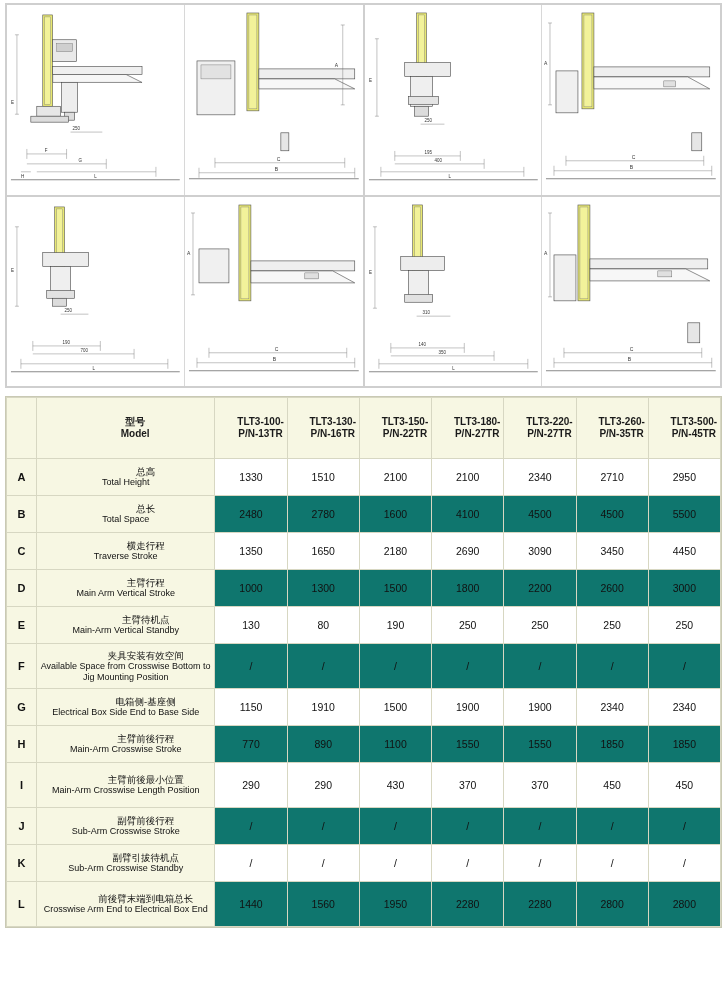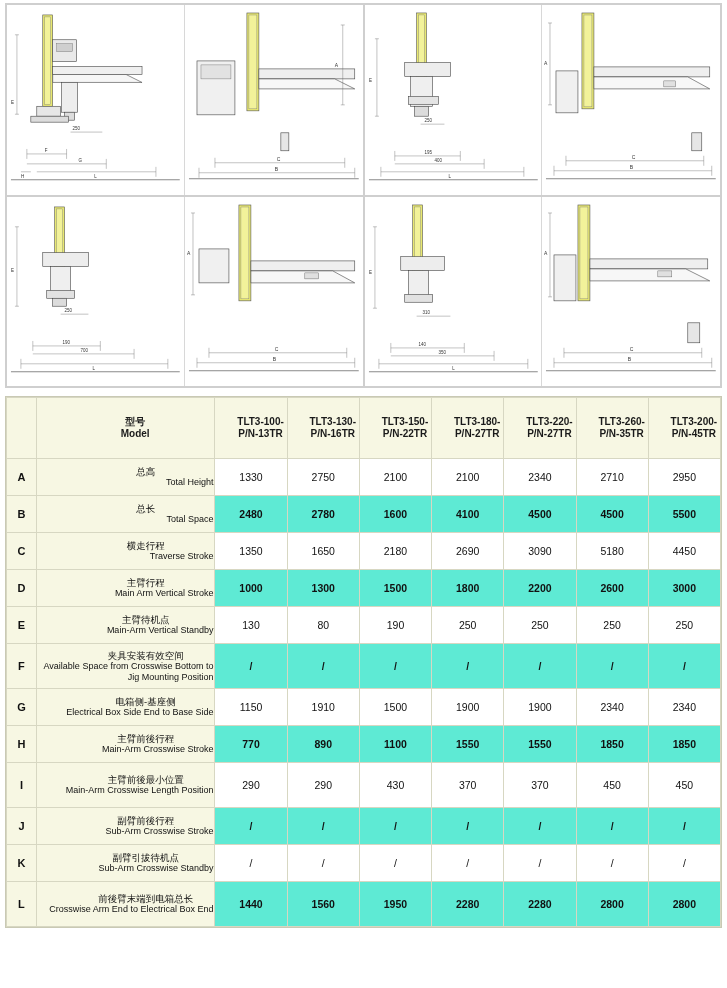--- a/index.html
+++ b/index.html
@@ -86,28 +86,28 @@
     font-size: 11px;
     color: #111;
   }
   td.name {
     background: #f7f7e3;
     font-size: 9.5px;
     color: #111;
     padding: 4px 3px;
   }
   td.name .cn { display: block; font-size: 9.5px; padding-left: 40px; }
-  td.name .en { display: block; font-size: 9px; text-align: right; }
+  td.name .en { display: block; font-size: 9px; }
   td.val {
     font-size: 10.5px;
     color: #111;
     height: 30px;
     background: #ffffff;
   }
-  tr.alt td.val { background: #5eead4; font-weight: bold; }
+  tr.alt td.val { background: #0f766e; }
   .row-tall td { height: 38px; }
 </style>
 </head>
 <body>
 
 <div class="page">
 
   <div class="drawings">
 
     <div class="cell">
@@ -356,35 +356,35 @@
           </th>
           <th class="col-model">
             <span class="model-line">TLT3-220-</span>
             <span class="model-line">P/N-27TR</span>
           </th>
           <th class="col-model">
             <span class="model-line">TLT3-260-</span>
             <span class="model-line">P/N-35TR</span>
           </th>
           <th class="col-model">
-            <span class="model-line">TLT3-200-</span>
+            <span class="model-line">TLT3-500-</span>
             <span class="model-line">P/N-45TR</span>
           </th>
         </tr>
       </thead>
       <tbody>
 
         <tr>
           <td class="letter">A</td>
           <td class="name">
             <span class="cn">总高</span>
             <span class="en">Total Height</span>
           </td>
           <td class="val">1330</td>
-          <td class="val">2750</td>
+          <td class="val">1510</td>
           <td class="val">2100</td>
           <td class="val">2100</td>
           <td class="val">2340</td>
           <td class="val">2710</td>
           <td class="val">2950</td>
         </tr>
 
         <tr class="alt">
           <td class="letter">B</td>
           <td class="name">
@@ -404,21 +404,21 @@
           <td class="letter">C</td>
           <td class="name">
             <span class="cn">横走行程</span>
             <span class="en">Traverse Stroke</span>
           </td>
           <td class="val">1350</td>
           <td class="val">1650</td>
           <td class="val">2180</td>
           <td class="val">2690</td>
           <td class="val">3090</td>
-          <td class="val">5180</td>
+          <td class="val">3450</td>
           <td class="val">4450</td>
         </tr>
 
         <tr class="alt">
           <td class="letter">D</td>
           <td class="name">
             <span class="cn">主臂行程</span>
             <span class="en">Main Arm Vertical Stroke</span>
           </td>
           <td class="val">1000</td>

